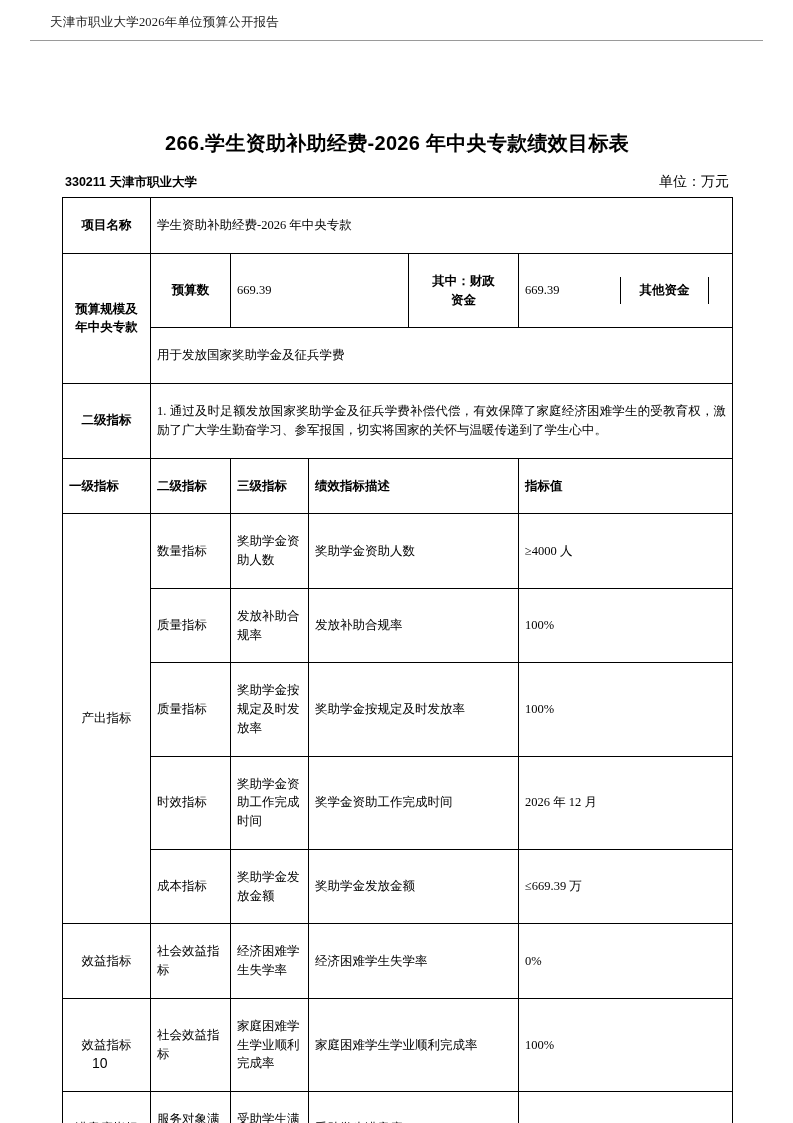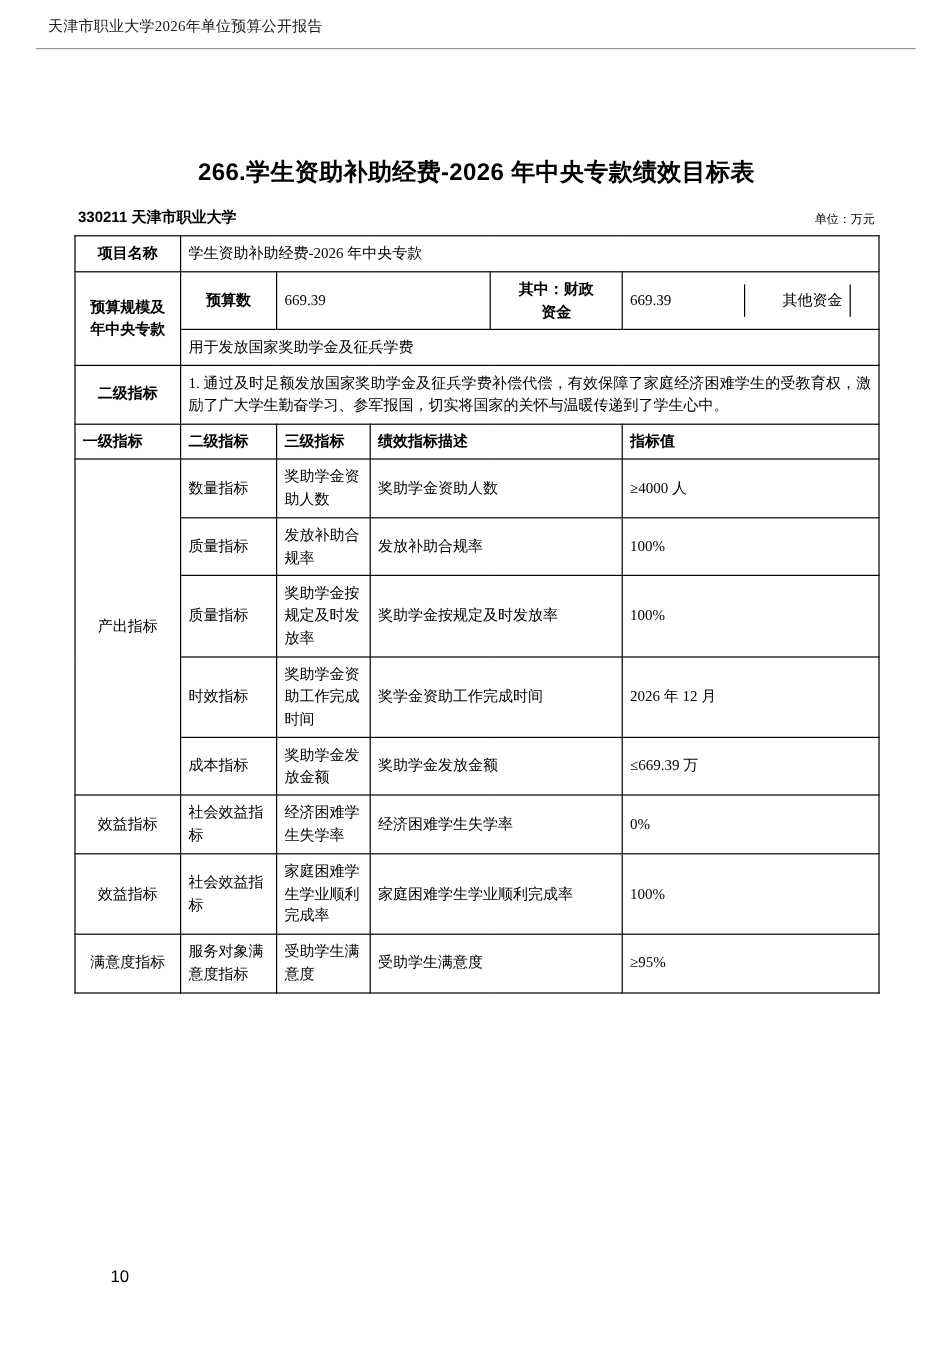--- a/index.html
+++ b/index.html
@@ -21,21 +21,21 @@
     height: 1123px;
     box-sizing: border-box;
   }
   
   .doc-header {
     position: absolute;
     top: 0;
     left: 0;
     right: 0;
     height: 42px;
-    padding: 14px 36px 0 40px;
+    padding: 14px 36px 0 50px;
     box-sizing: border-box;
     font-size: 12.5px;
     color: #1b1b1b;
     letter-spacing: 0.2px;
   }
   .doc-header-rule {
     position: absolute;
     top: 40px;
     left: 30px;
     right: 30px;
@@ -64,32 +64,32 @@
     font-size: 13px;
     margin: 0 0 6px 0;
     padding: 0 3px;
   }
   .subline .left {
     font-weight: bold;
     font-family: "Liberation Sans", "DejaVu Sans", sans-serif;
     font-size: 12.5px;
   }
   .subline .right {
-    font-size: 10px;
+    font-size: 14px;
   }
   
   table.perf {
     border-collapse: collapse;
     width: 670px;
     table-layout: fixed;
     font-size: 12.5px;
   }
   table.perf td {
     border: 1px solid #000000;
-    padding: 5px 6px;
+    padding: 18px 6px;
     vertical-align: middle;
     line-height: 1.5;
     word-wrap: break-word;
   }
   .ctr { text-align: center; }
   .lft { text-align: left; }
   .bold { font-weight: bold; }
   .cell-label {
     text-align: center;
     font-weight: bold;
@@ -156,21 +156,21 @@
         <td class="lft" colspan="2">669.39</td>
         <td class="ctr bold">
           <div>其中：财政</div>
           <div>资金</div>
         </td>
         <td class="lft">
           <table style="border:0;border-collapse:collapse;width:100%">
             <tbody>
                   <tr>
               <td style="border:0;padding:0;width:95px">669.39</td>
-              <td style="border:0;border-left:1px solid #000;padding:4px 6px;text-align:right;font-weight:normal;width:75px">其他资金</td>
+              <td style="border:0;border-left:1px solid #000;padding:4px 6px;text-align:center;font-weight:bold;width:75px">其他资金</td>
               <td style="border:0;border-left:1px solid #000;padding:4px 6px"></td>
             </tr>
           </tbody>
               </table>
         </td>
       </tr>
 
       <tr>
         <td class="lft" colspan="5">用于发放国家奖助学金及征兵学费</td>
       </tr>

